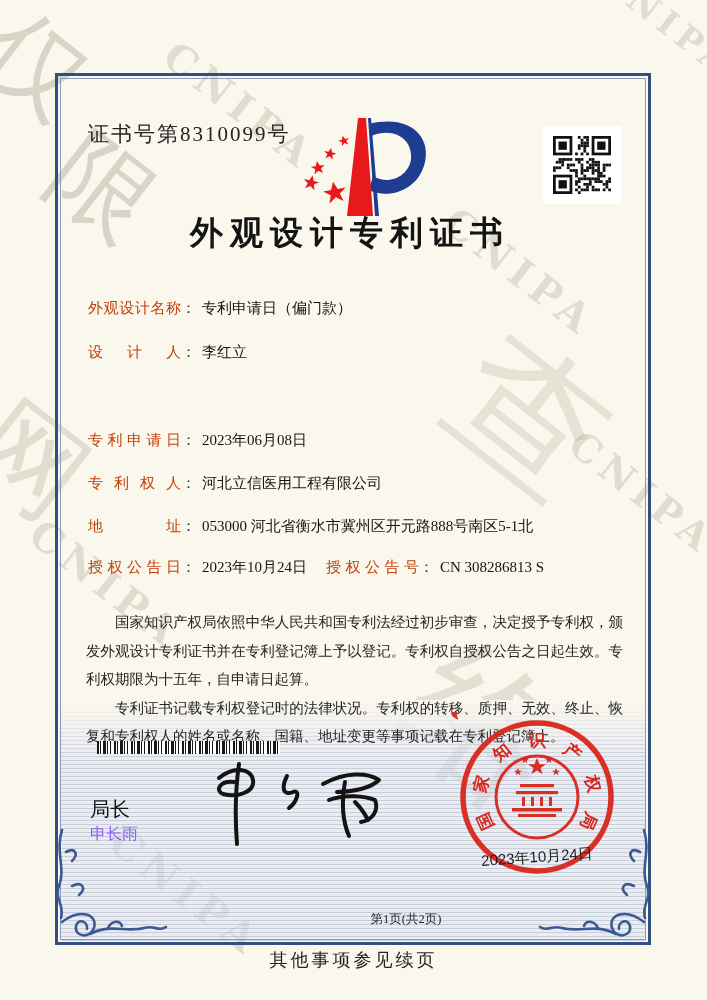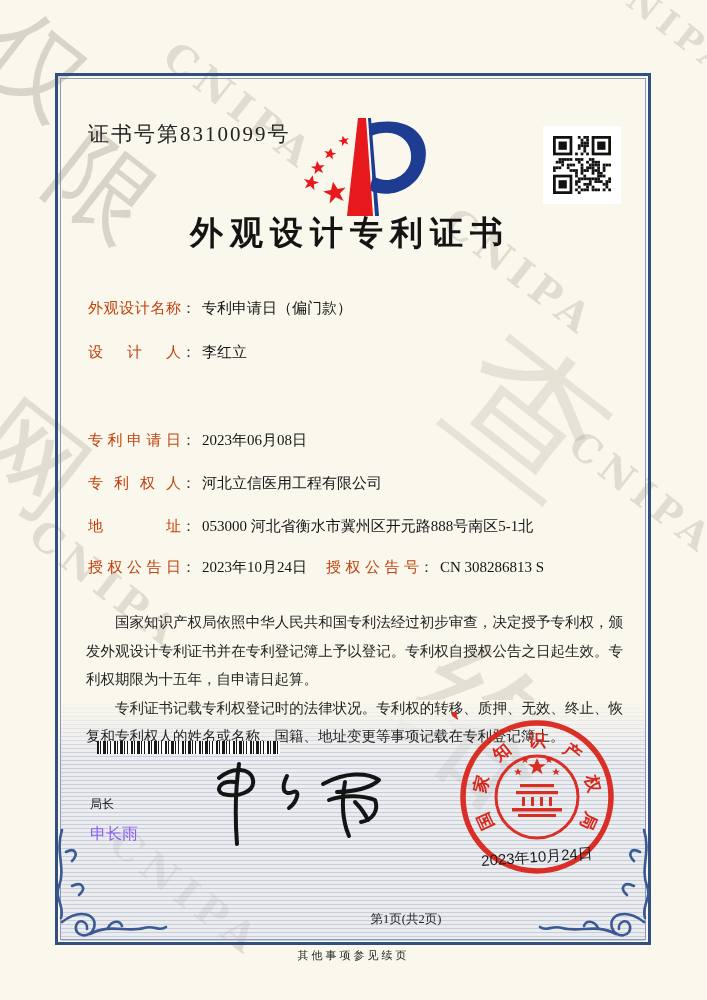--- a/index.html
+++ b/index.html
@@ -43,35 +43,35 @@
   .fvalue{color:#141414;}
   .frow-right{left:326px;}
   .body-text{position:absolute; left:86px; top:588px; width:537px;
              font-size:14.5px; line-height:28.5px; text-align:justify; color:#242424;margin-top:20px;}
   .body-text p{margin:0; text-indent:2em;}
   .barcode{position:absolute; left:97px; top:741px; width:183px; height:13px;
     background:repeating-linear-gradient(90deg,
       #181818 0 2px, #fdfdfd 2px 3px, #181818 3px 4px, #fdfdfd 4px 6px,
       #181818 6px 9px, #fdfdfd 9px 10px, #181818 10px 11px, #fdfdfd 11px 13px,
       #181818 13px 14px, #fdfdfd 14px 17px);}
-  .signer-title{position:absolute; left:90px; top:796px; font-size:12px;
+  .signer-title{position:absolute; left:90px; top:796px; font-size:20px;
                 font-family:"Liberation Sans","DejaVu Sans",sans-serif; color:#111;}
   .signer-name{position:absolute; left:90px; top:824px; font-size:16px;
                font-family:"Liberation Sans","DejaVu Sans",sans-serif; color:#8b5cf6;}
   .signature{position:absolute; left:205px; top:748px; width:190px; height:102px;}
   .seal{position:absolute; left:452px; top:712px; width:170px; height:170px;}
   .seal-char{font-size:17px; font-weight:bold; fill:#d8251a; text-anchor:middle;
              dominant-baseline:middle; font-family:"DejaVu Serif",serif;}
   .seal-date{position:absolute; left:457px; top:848px; width:160px; text-align:center;
              font-size:15px; color:#1d1d1d; transform:rotate(-4deg);
              font-family:"Liberation Sans","DejaVu Sans",sans-serif;}
   .page-num{position:absolute; left:55px; top:911px; width:702px; text-align:center;
             font-size:12.5px; color:#222;}
   .cont-note{position:absolute; left:0; top:948px; width:707px; text-align:center;
-             font-size:11px; color:#242424; letter-spacing:3px;}
+             font-size:18px; color:#242424; letter-spacing:3px;}
 </style>
 </head>
 <body>
 
 <div class="page">
 
   <span class="wm" style="left:-14px; top:0px; font-size:100px; transform:rotate(38deg);">仅</span>
   <span class="wm" style="left:52px; top:122px; font-size:100px; transform:rotate(38deg);">限</span>
   <span class="wm" style="left:-24px; top:388px; font-size:108px; transform:rotate(38deg); color:rgba(138,132,115,0.22);">网</span>
   <span class="wm" style="left:408px; top:628px; font-size:150px; transform:rotate(38deg); color:rgba(138,132,115,0.20);">络</span>

